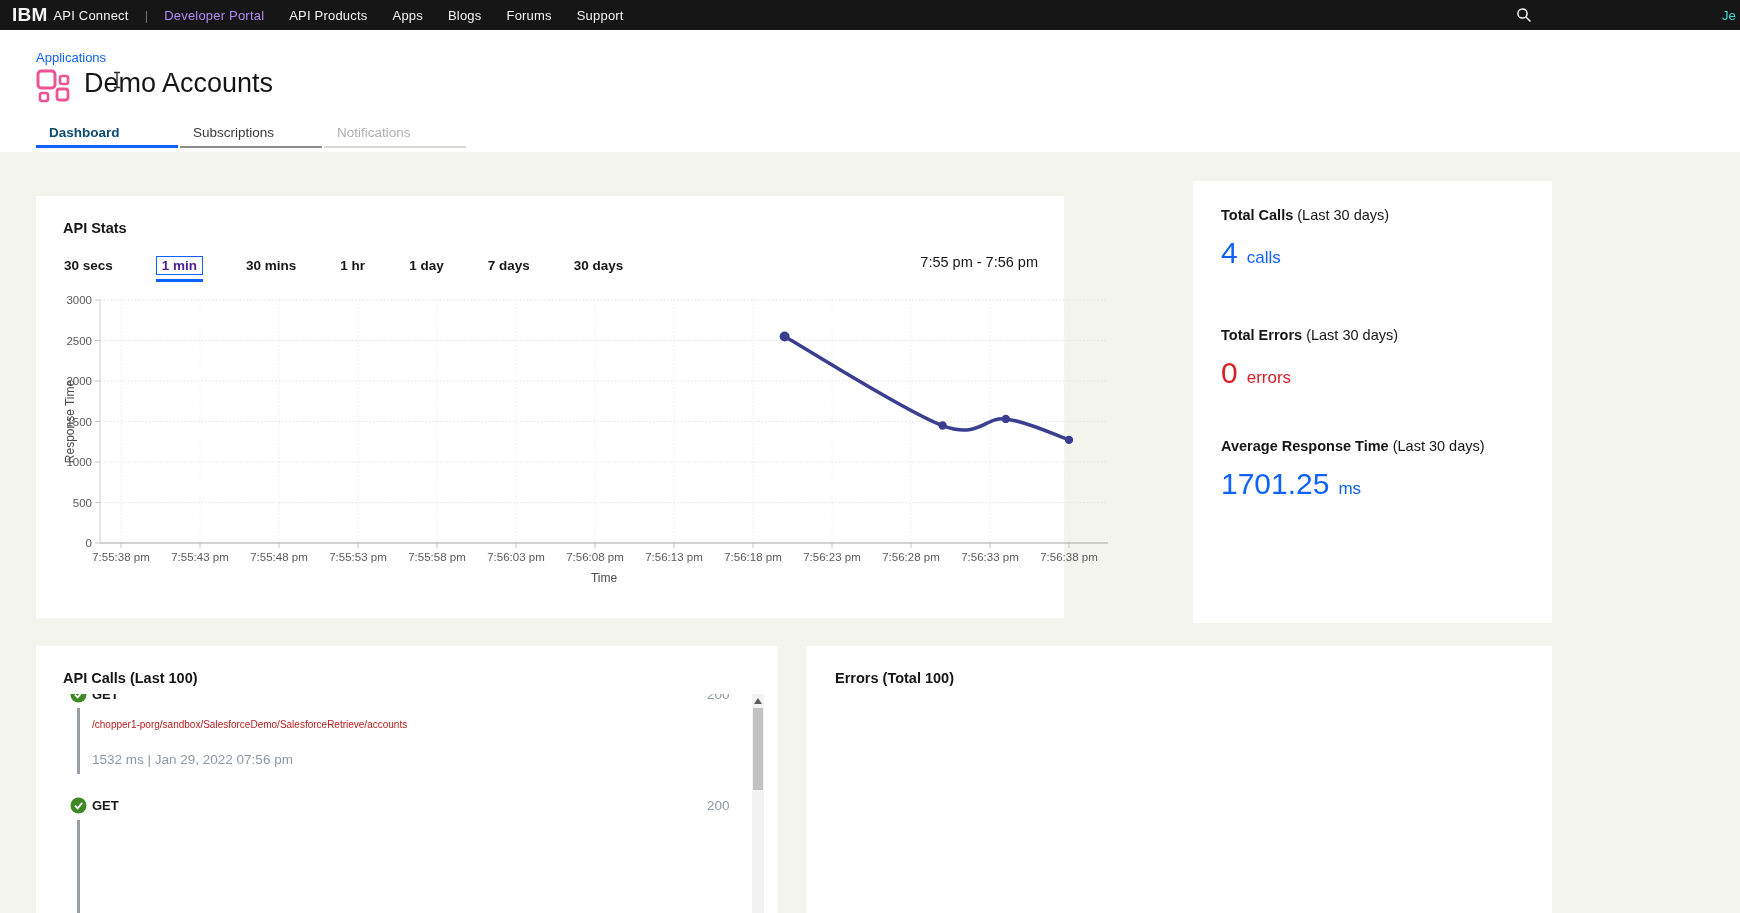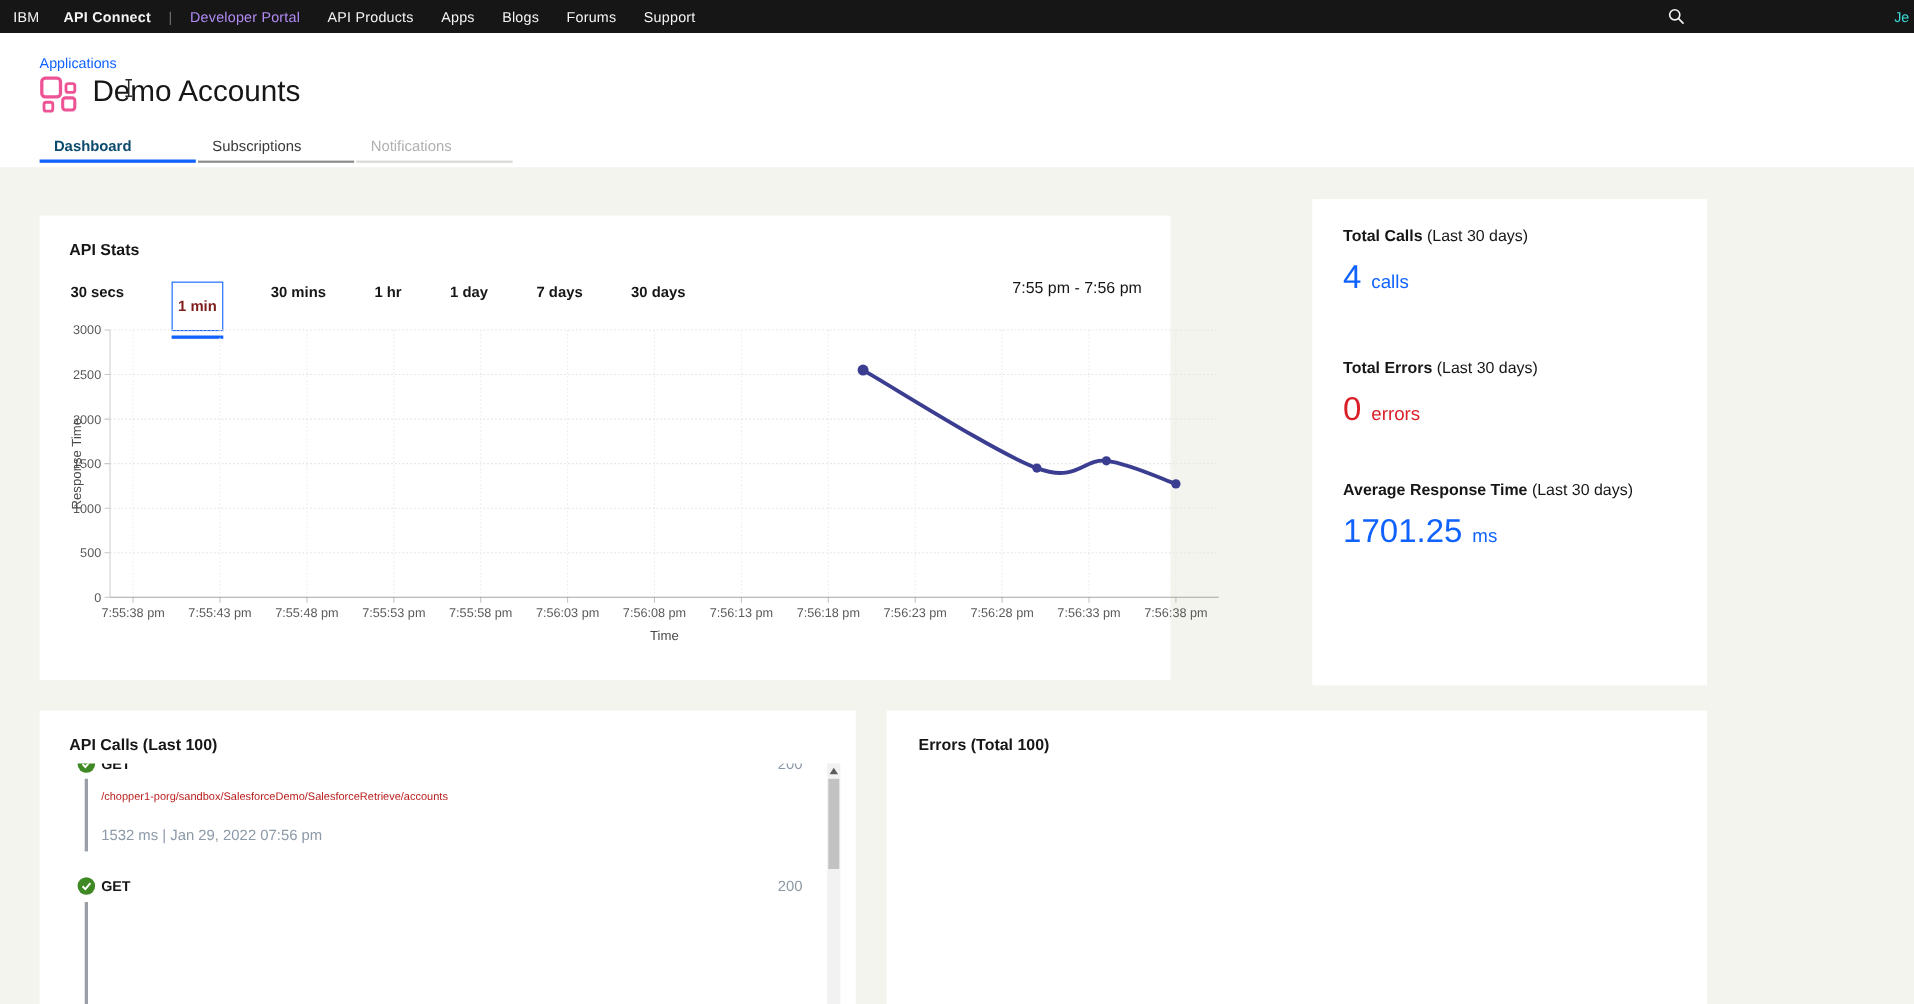--- a/index.html
+++ b/index.html
@@ -1,43 +1,43 @@
 <!DOCTYPE html>
 <html><head>
 <meta charset="utf-8">
 <style>
   html,body{margin:0;padding:0;background:#f4f4ee;font-family:"Liberation Sans",sans-serif;}
   .stage{position:relative;width:1740px;height:913px;overflow:hidden;background:#f4f4ee;}
   .abs{position:absolute;}
   
   .nav{position:absolute;left:0;top:0;width:1740px;height:30px;background:#161616;display:flex;align-items:center;padding-left:12px;box-sizing:border-box;}
   .nav span{font-size:13px;color:#f4f4f4;letter-spacing:.2px;}
-  .nav .brand-bold{font-weight:normal;font-size:13px;margin-right:6px;}
-  .nav .brand{font-weight:700;margin-right:16px;margin-left:16px;}
+  .nav .brand-bold{font-weight:bold;font-size:19px;margin-right:6px;}
+  .nav .brand{font-weight:400;margin-right:16px;}
   .nav .sep{color:#6f6f6f;margin-right:16px;font-weight:400;}
   .nav .item{margin-right:25px;cursor:pointer;}
   .nav .item.active{color:#b18af5;}
   
   .top-white{position:absolute;left:0;top:30px;width:1740px;height:122px;background:#ffffff;}
   .breadcrumb{position:absolute;left:36px;top:50px;font-size:13px;color:#0f62fe;cursor:pointer;}
   .page-title{position:absolute;left:84px;top:68px;font-size:27px;font-weight:400;color:#161616;}
   
   .tabs{position:absolute;left:36px;top:119px;display:flex;gap:2px;}
   .tab{width:142px;height:29px;box-sizing:border-box;padding-left:13px;font-size:13.5px;display:flex;align-items:center;background:#fff;}
   .tab.active{font-weight:bold;color:#0c4a6e;border-bottom:3px solid #0f62fe;}
   .tab.default{color:#393939;border-bottom:2px solid #8d8d8d;text-align:right;}
   .tab.disabled{color:#b0b0b0;border-bottom:2px solid #dadad4;}
   
   .card{position:absolute;background:#fff;}
   .card-title{position:absolute;left:27px;top:24px;font-size:14.5px;font-weight:600;color:#161616;}
   
   .range-display{position:absolute;right:26px;top:26px;font-size:14.5px;color:#161616;margin-top:32px;}
   .ranges{position:absolute;left:27px;top:60px;display:flex;gap:42px;align-items:flex-start;}
   .range{font-size:13.5px;font-weight:bold;color:#161616;cursor:pointer;position:relative;padding:2px 1px;}
-  .range.selected{color:#7f1d1d;border:1px solid #0f62fe;padding:14px 5px;}
+  .range.selected{color:#4c1d95;border:1px solid #0f62fe;padding:1px 5px;}
   .range.selected::after{content:"";position:absolute;left:-1px;right:-1px;bottom:-8px;height:3px;background:#0f62fe;}
   
   .stat{position:absolute;left:28px;right:20px;}
   .stat .lbl{font-size:14.5px;color:#161616;}
   .stat .lbl b{font-weight:bold;}
   .stat .val{margin-top:13px;display:flex;align-items:baseline;gap:9px;}
   .stat .big{font-size:30px;font-weight:400;}
   .stat .unit{font-size:17px;}
   .blue{color:#0f62fe;} .red{color:#da1e28;}
   

